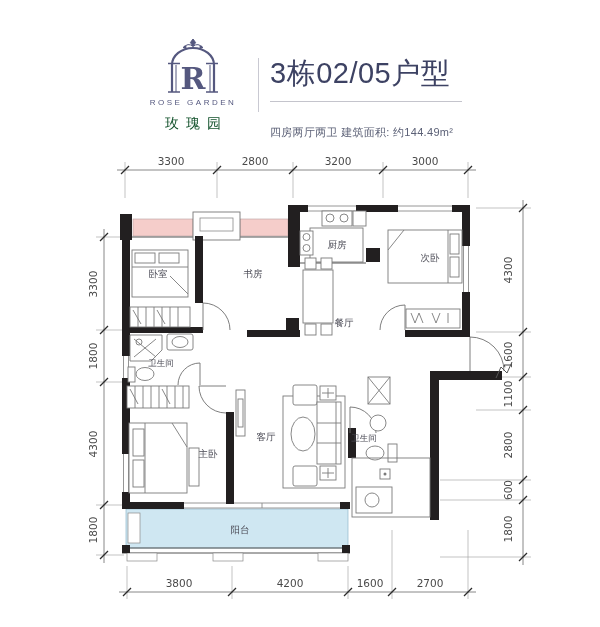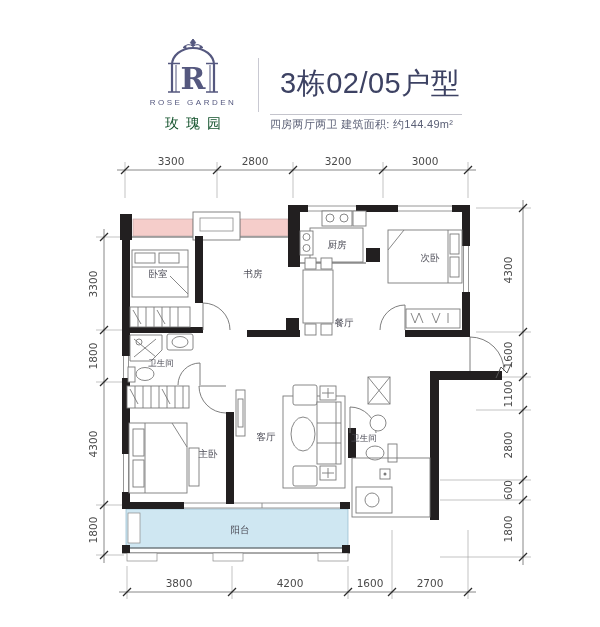--- a/index.html
+++ b/index.html
@@ -5,23 +5,23 @@
   html,body{margin:0;padding:0;background:#ffffff;}
   .page{position:relative;width:600px;height:627px;background:#ffffff;overflow:hidden;
         font-family:"Liberation Sans", sans-serif;}
   
   .logo{position:absolute;left:138px;top:38px;width:110px;text-align:center;color:#55587f;}
   .logo .icon{display:block;margin:0 auto;}
   .brand-en{font-size:8px;letter-spacing:2.5px;color:#55587f;}
   .brand-cn{font-size:14px;letter-spacing:7px;padding-left:7px;margin-top:8px;color:#14532d;}
   .hdr-divider{position:absolute;left:258px;top:58px;width:1px;height:54px;background:#c9c9d2;}
   .title-block{position:absolute;left:270px;top:54px;width:210px;}
-  .title-block h1{margin:10px;font-size:29px;font-weight:500;color:#3d4263;letter-spacing:0.5px;}
+  .title-block h1{margin:0;font-size:29px;font-weight:500;color:#3d4263;letter-spacing:0.5px;}
   .title-rule{margin-top:7px;width:192px;height:1px;background:#c4c4cc;}
-  .subtitle{margin:2px 0 0;font-size:11px;color:#5b6076;letter-spacing:0.3px;}
+  .subtitle{margin:23px 0 0;font-size:11px;color:#5b6076;letter-spacing:0.3px;}
   
   .plan{position:absolute;left:0;top:140px;}
   .dim-line{stroke:#6a6a6a;stroke-width:0.8;}
   .ext-line{stroke:#9a9a9a;stroke-width:0.6;}
   .tick{stroke:#2c2c2c;stroke-width:1.3;}
   .dim-text{font-family:"DejaVu Sans", sans-serif;font-size:10.5px;fill:#4a4a4a;}
   .room-text{font-family:"Liberation Sans", sans-serif;font-size:9.5px;fill:#4a4a55;}
   .room-text.sm{font-size:8.5px;}
   .furn{stroke:#7a7a7a;stroke-width:0.9;fill:#ffffff;}
   .furn-l{stroke:#7a7a7a;stroke-width:0.9;fill:none;}

